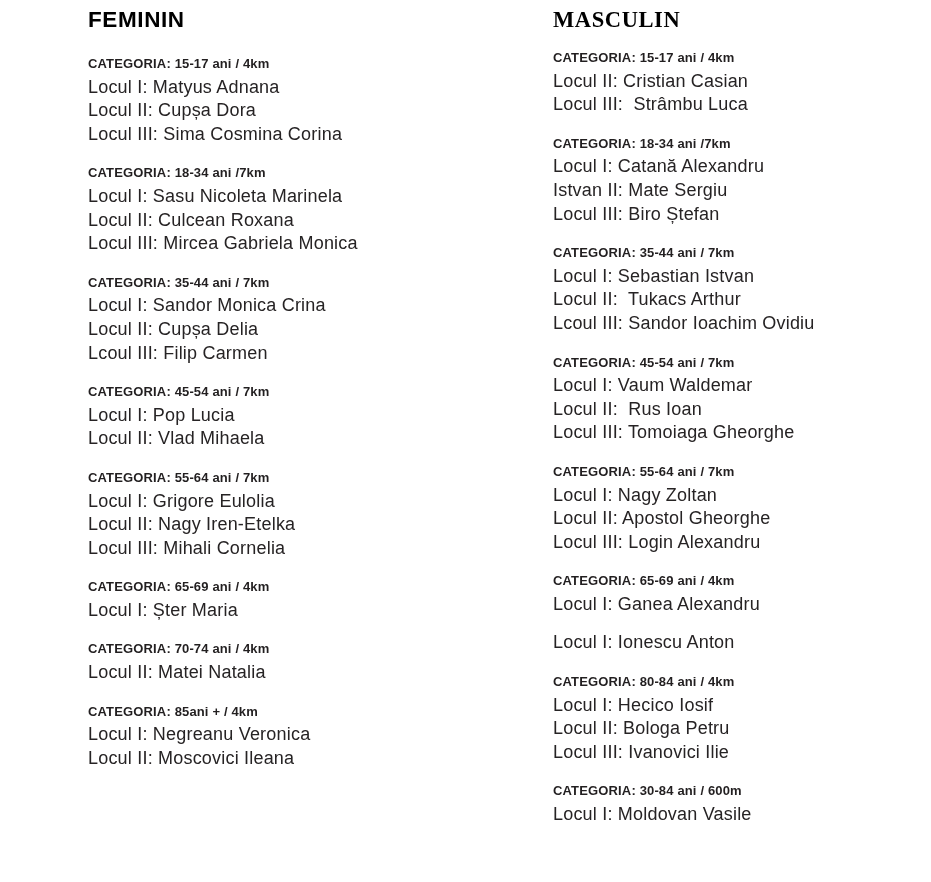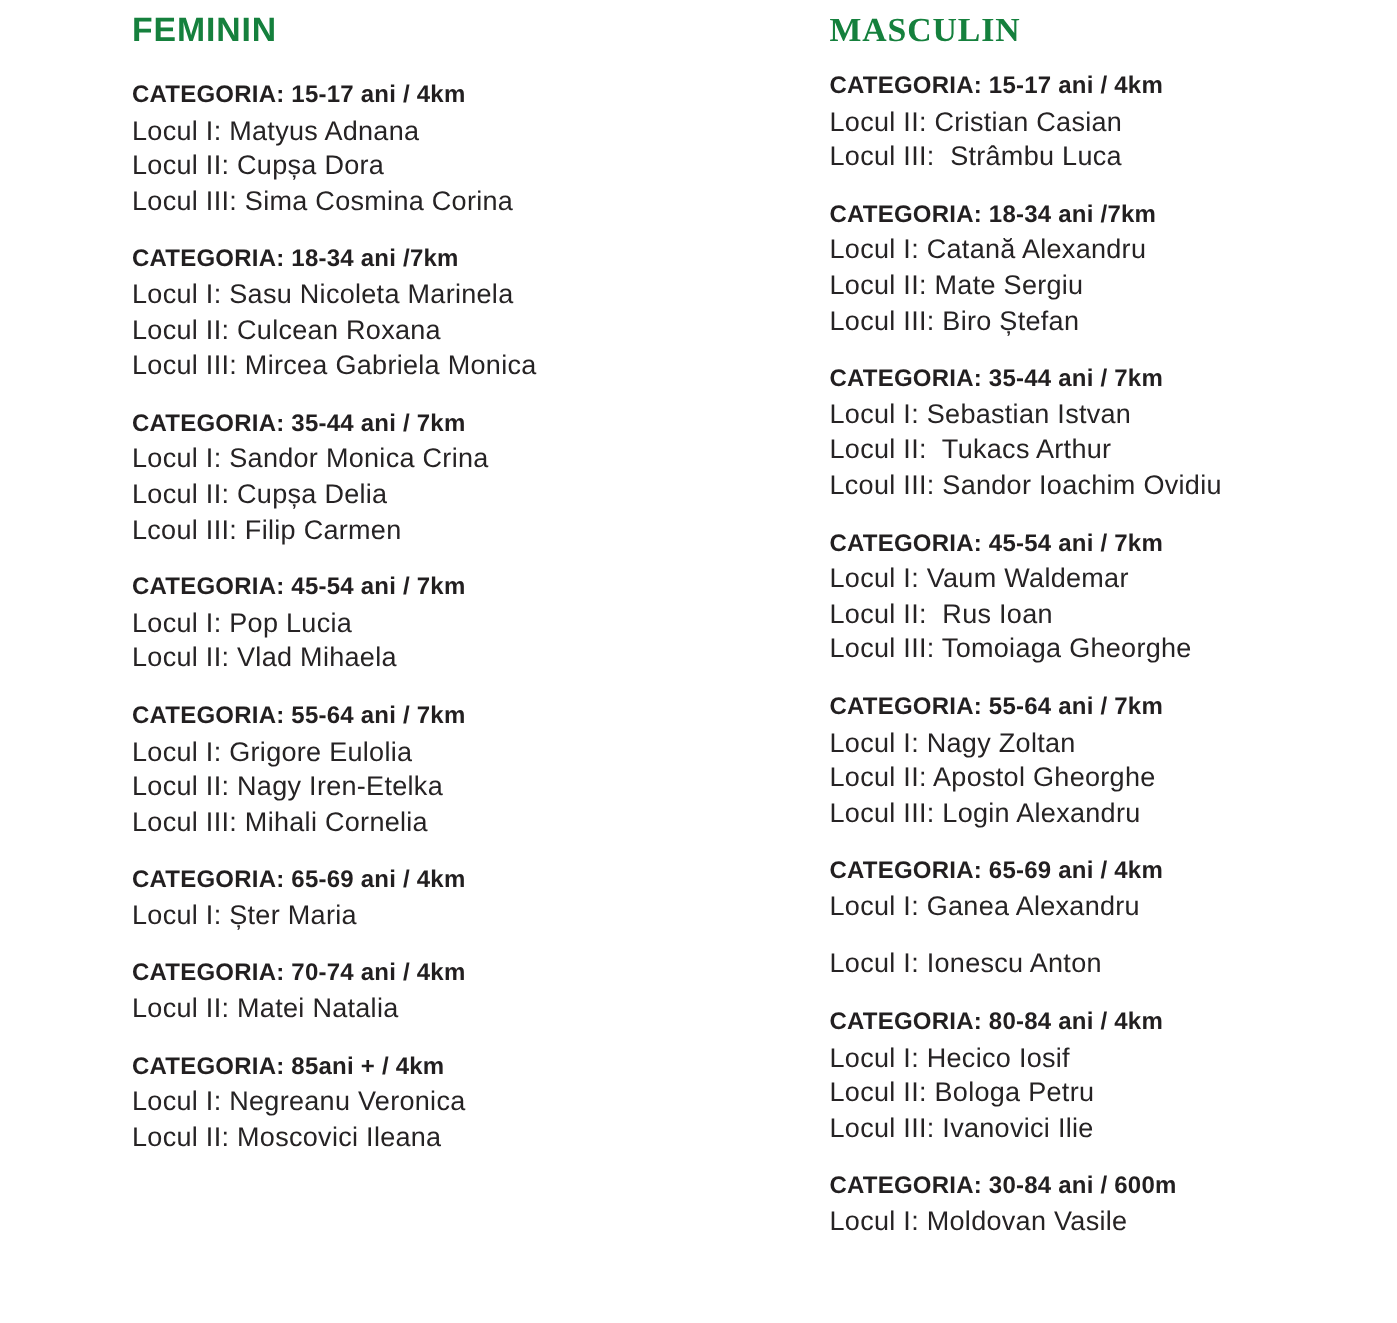--- a/index.html
+++ b/index.html
@@ -22,26 +22,26 @@
     top: 8px;
   }
   .column.feminin  { left: 88px;  width: 440px; }
   .column.masculin { left: 553px; width: 370px; }
   .column-title {
     font-size: 22.5px;
     font-weight: 800;
     letter-spacing: 0.6px;
     line-height: 24px;
     margin: 0 0 20px 0;
-    color: #15803d;
+    color: #000000;
   }
   .column.masculin .column-title { margin-bottom: 14px; font-family: Liberation Serif, serif; }
   .block { margin-bottom: 15px; }
   .cat {
-    font-size: 16px;
+    font-size: 13px;
     font-weight: 800;
     letter-spacing: 0.15px;
     line-height: 23.6px;
     white-space: pre-wrap;
   }
   .place {
     font-size: 18px;
     font-weight: 400;
     letter-spacing: 0.2px;
     line-height: 23.6px;
@@ -106,21 +106,21 @@
     <h1 class="column-title">MASCULIN</h1>
     <div class="blocks">
         <div class="block">
           <div class="cat">CATEGORIA: 15-17 ani / 4km</div>
           <div class="place">Locul II: Cristian Casian</div>
           <div class="place">Locul III:  Strâmbu Luca</div>
         </div>
         <div class="block">
           <div class="cat">CATEGORIA: 18-34 ani /7km</div>
           <div class="place">Locul I: Catană Alexandru</div>
-          <div class="place">Locul II: Mate Sergiu</div>
+          <div class="place">Istvan II: Mate Sergiu</div>
           <div class="place">Locul III: Biro Ștefan</div>
         </div>
         <div class="block">
           <div class="cat">CATEGORIA: 35-44 ani / 7km</div>
           <div class="place">Locul I: Sebastian Istvan</div>
           <div class="place">Locul II:  Tukacs Arthur</div>
           <div class="place">Lcoul III: Sandor Ioachim Ovidiu</div>
         </div>
         <div class="block">
           <div class="cat">CATEGORIA: 45-54 ani / 7km</div>

